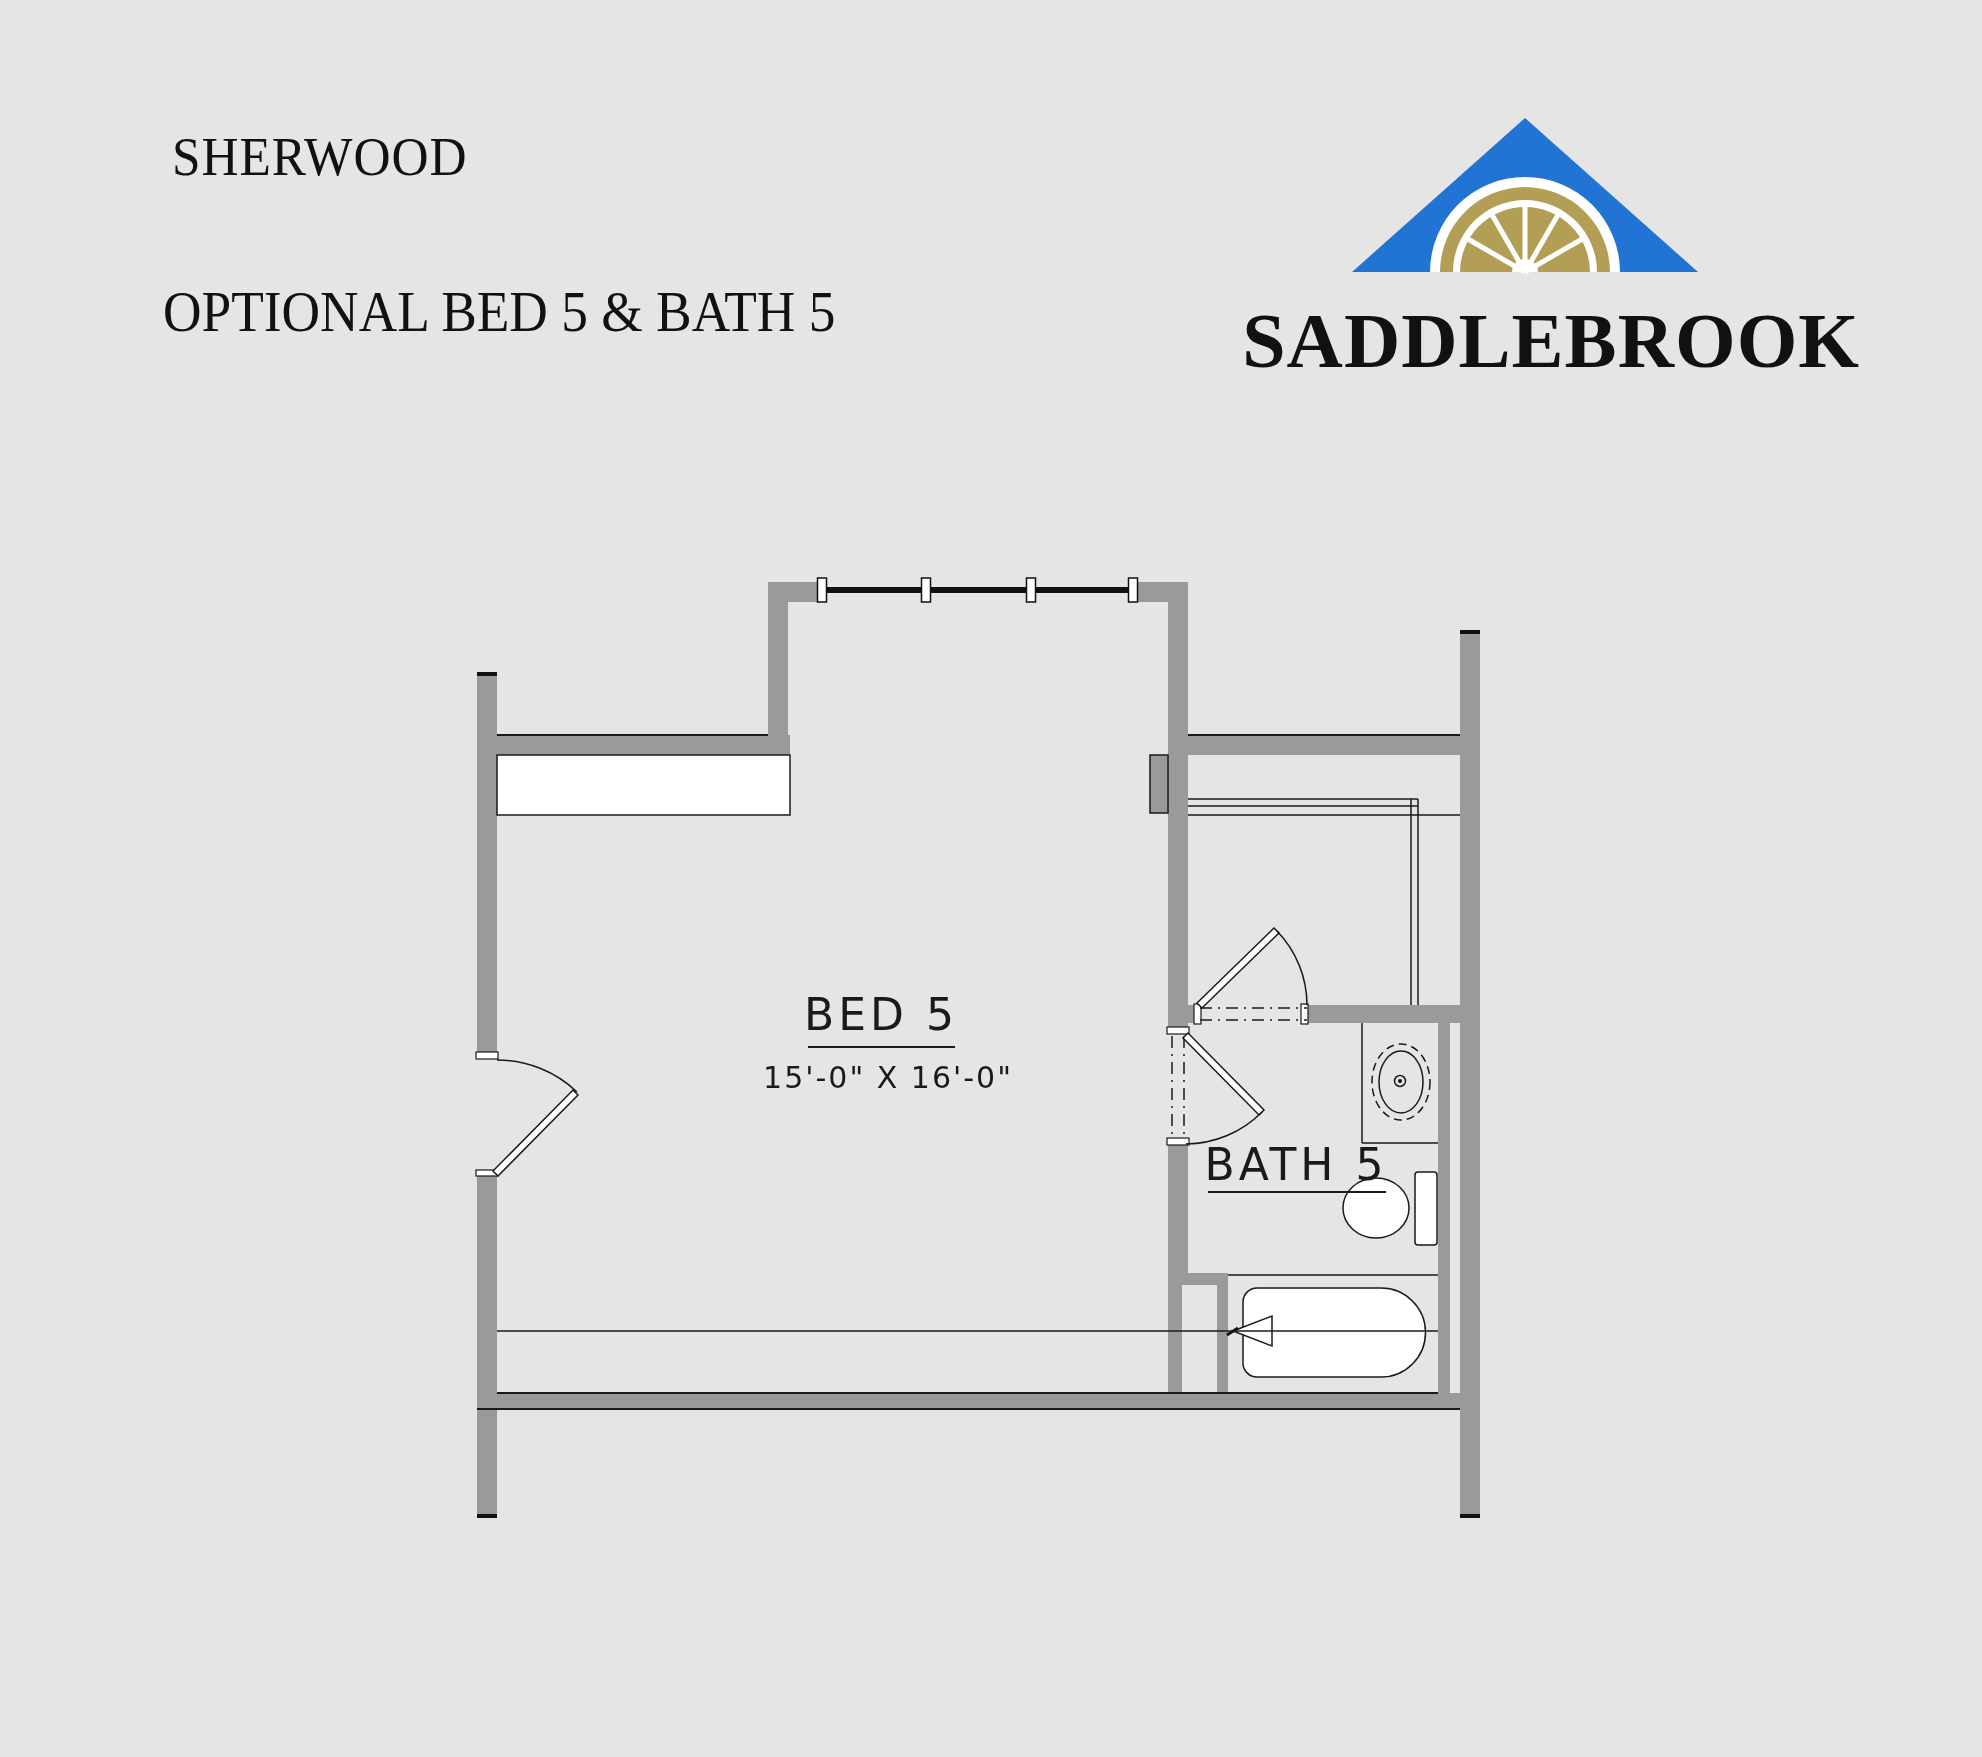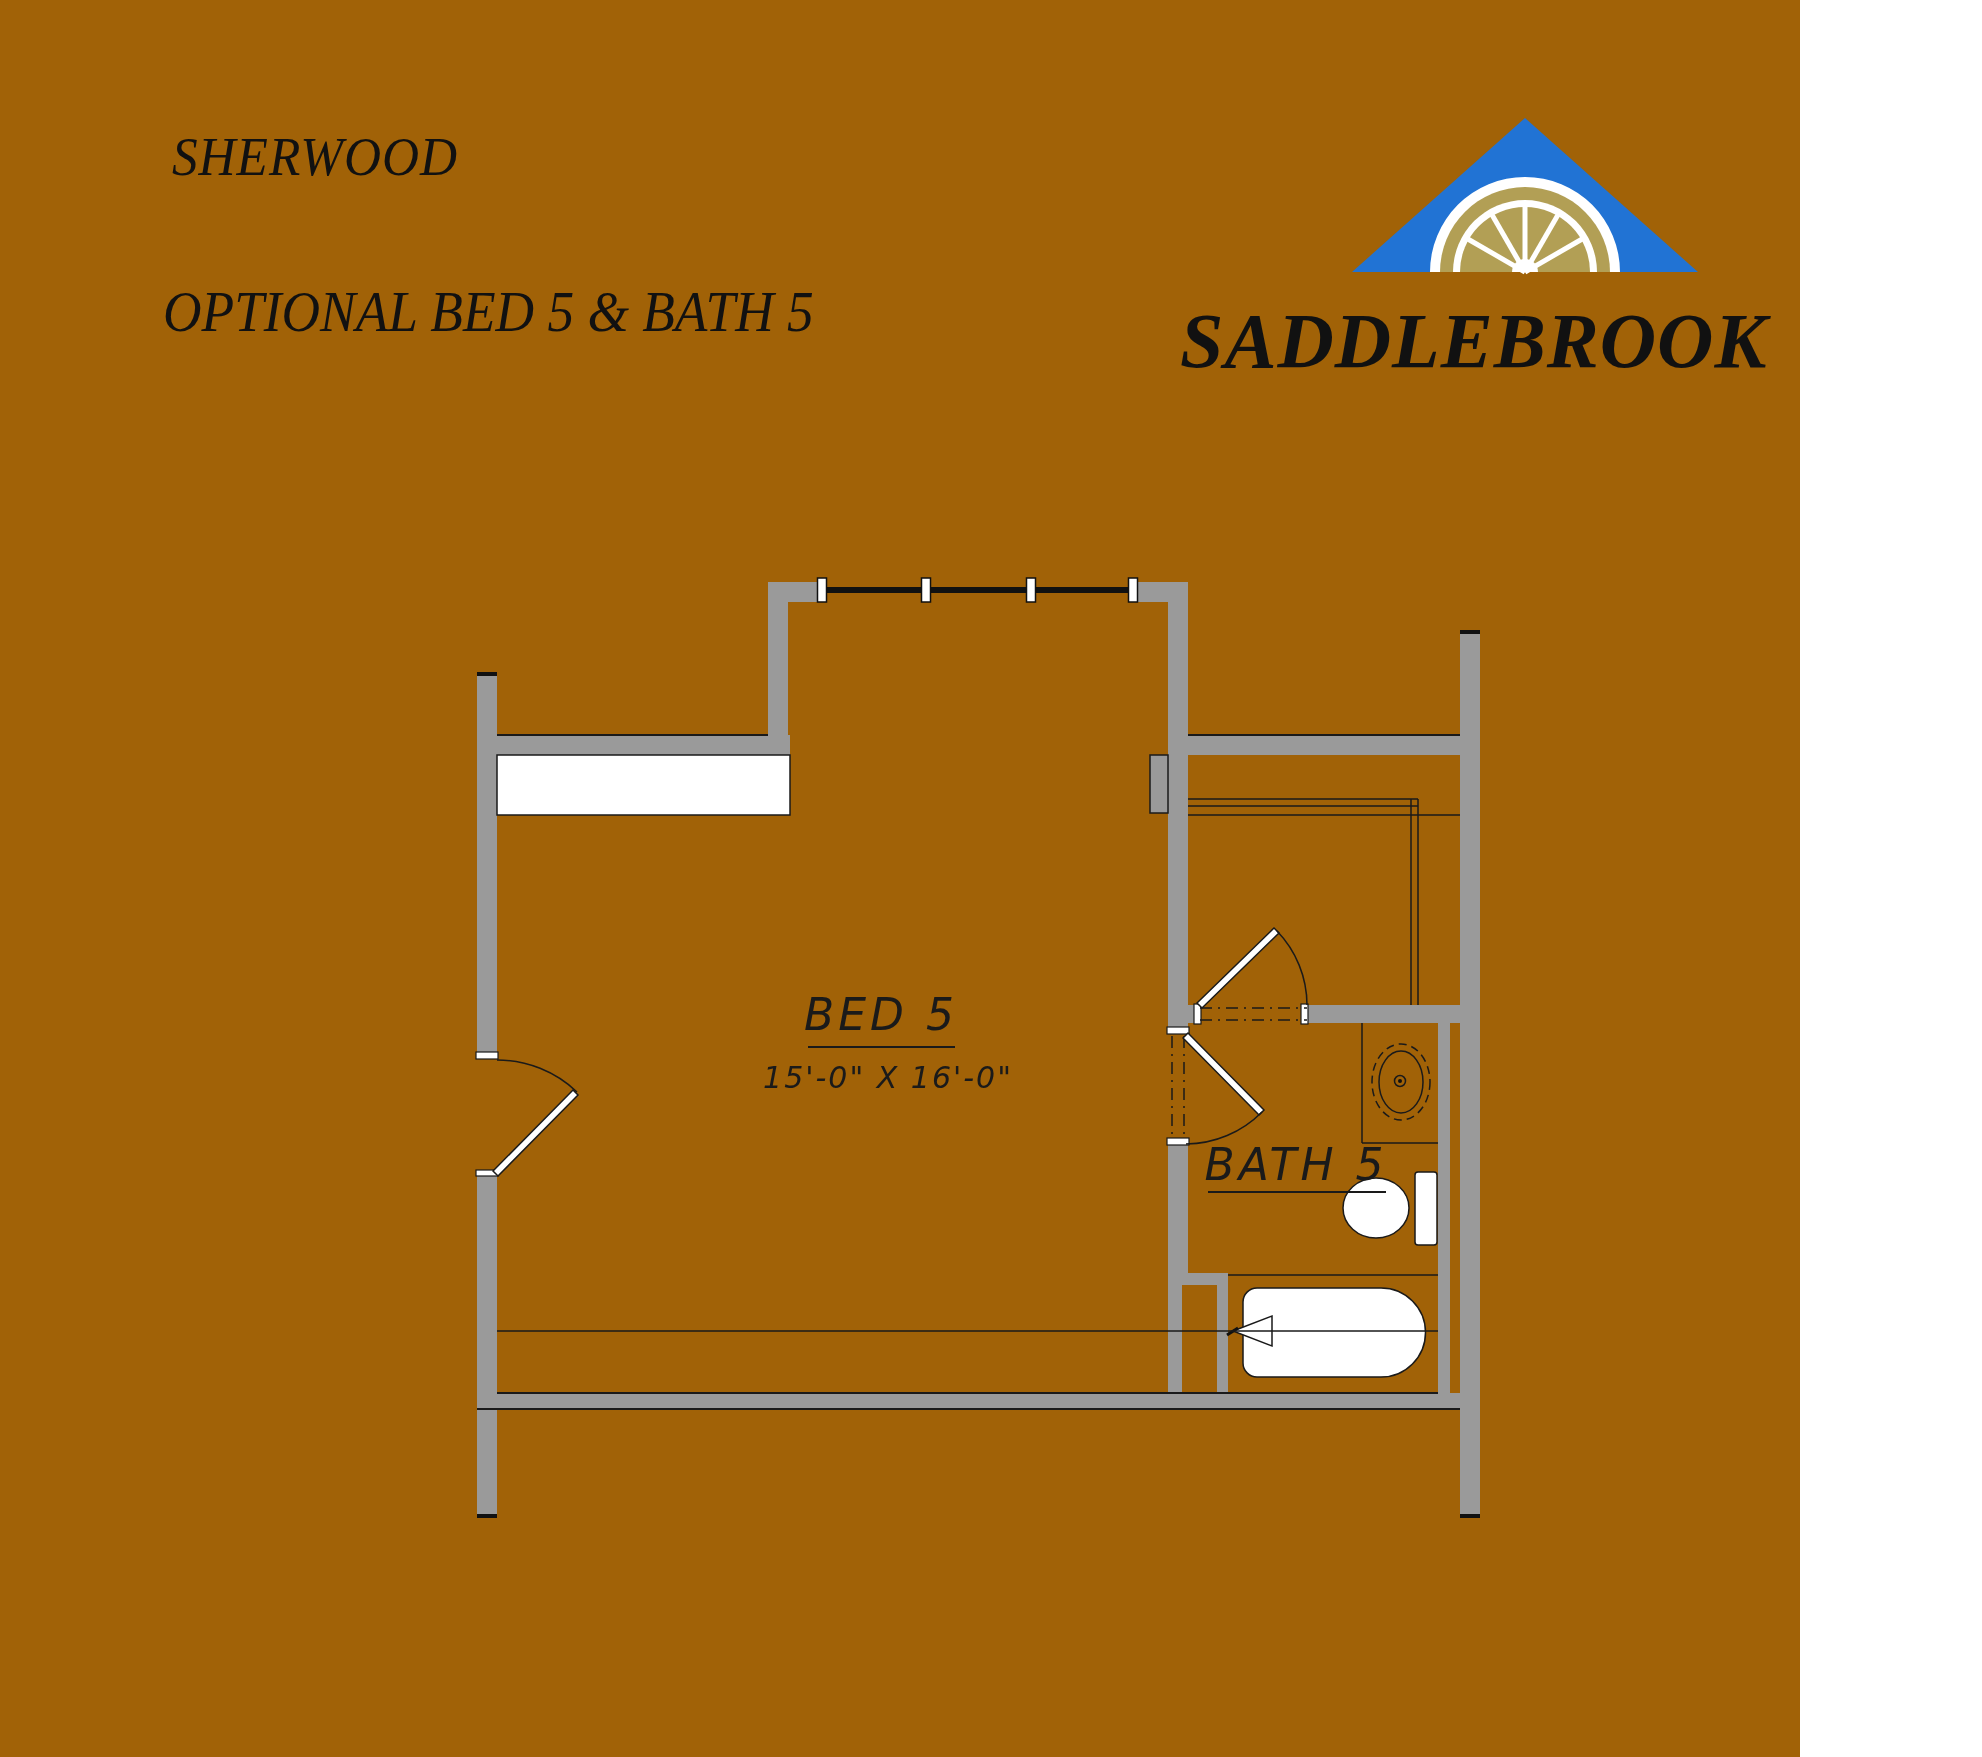--- a/index.html
+++ b/index.html
@@ -1,24 +1,24 @@
 <!DOCTYPE html>
 <html><head>
 <meta charset="utf-8">
 <style>
   html,body{margin:0;padding:0;background:#fff;}
-  #page{position:relative;width:1800px;height:1757px;background:#a16207;overflow:hidden;
-        font-family:"Liberation Serif", serif;color:#111;font-style:italic;}
+  #page{position:relative;width:1982px;height:1757px;background:#e5e5e5;overflow:hidden;
+        font-family:"Liberation Serif", serif;color:#111;}
   .abs{position:absolute;}
   #plan-title{left:172px;top:126px;font-size:54px;letter-spacing:1px;
               transform:scaleX(0.95);transform-origin:left top;white-space:nowrap;}
   #plan-subtitle{left:163px;top:278px;font-size:58px;letter-spacing:0px;
               transform:scaleX(0.92);transform-origin:left top;white-space:nowrap;}
   #logo-box{left:1180px;top:100px;width:680px;height:300px;}
-  #brand-name{left:1180px;top:296px;width:680px;text-align:left;
+  #brand-name{left:1180px;top:296px;width:680px;text-align:right;
               font-size:78px;font-weight:bold;letter-spacing:1px;white-space:nowrap;}
   #plan-svg{left:0;top:0;}
   .plan-label{font-family:"DejaVu Sans", sans-serif;fill:#1a1a1a;}
   .room-name{font-size:44px;letter-spacing:4px;}
   .room-dim{font-size:30px;letter-spacing:2px;}
 </style>
 </head>
 <body>
 
 <div id="page">

